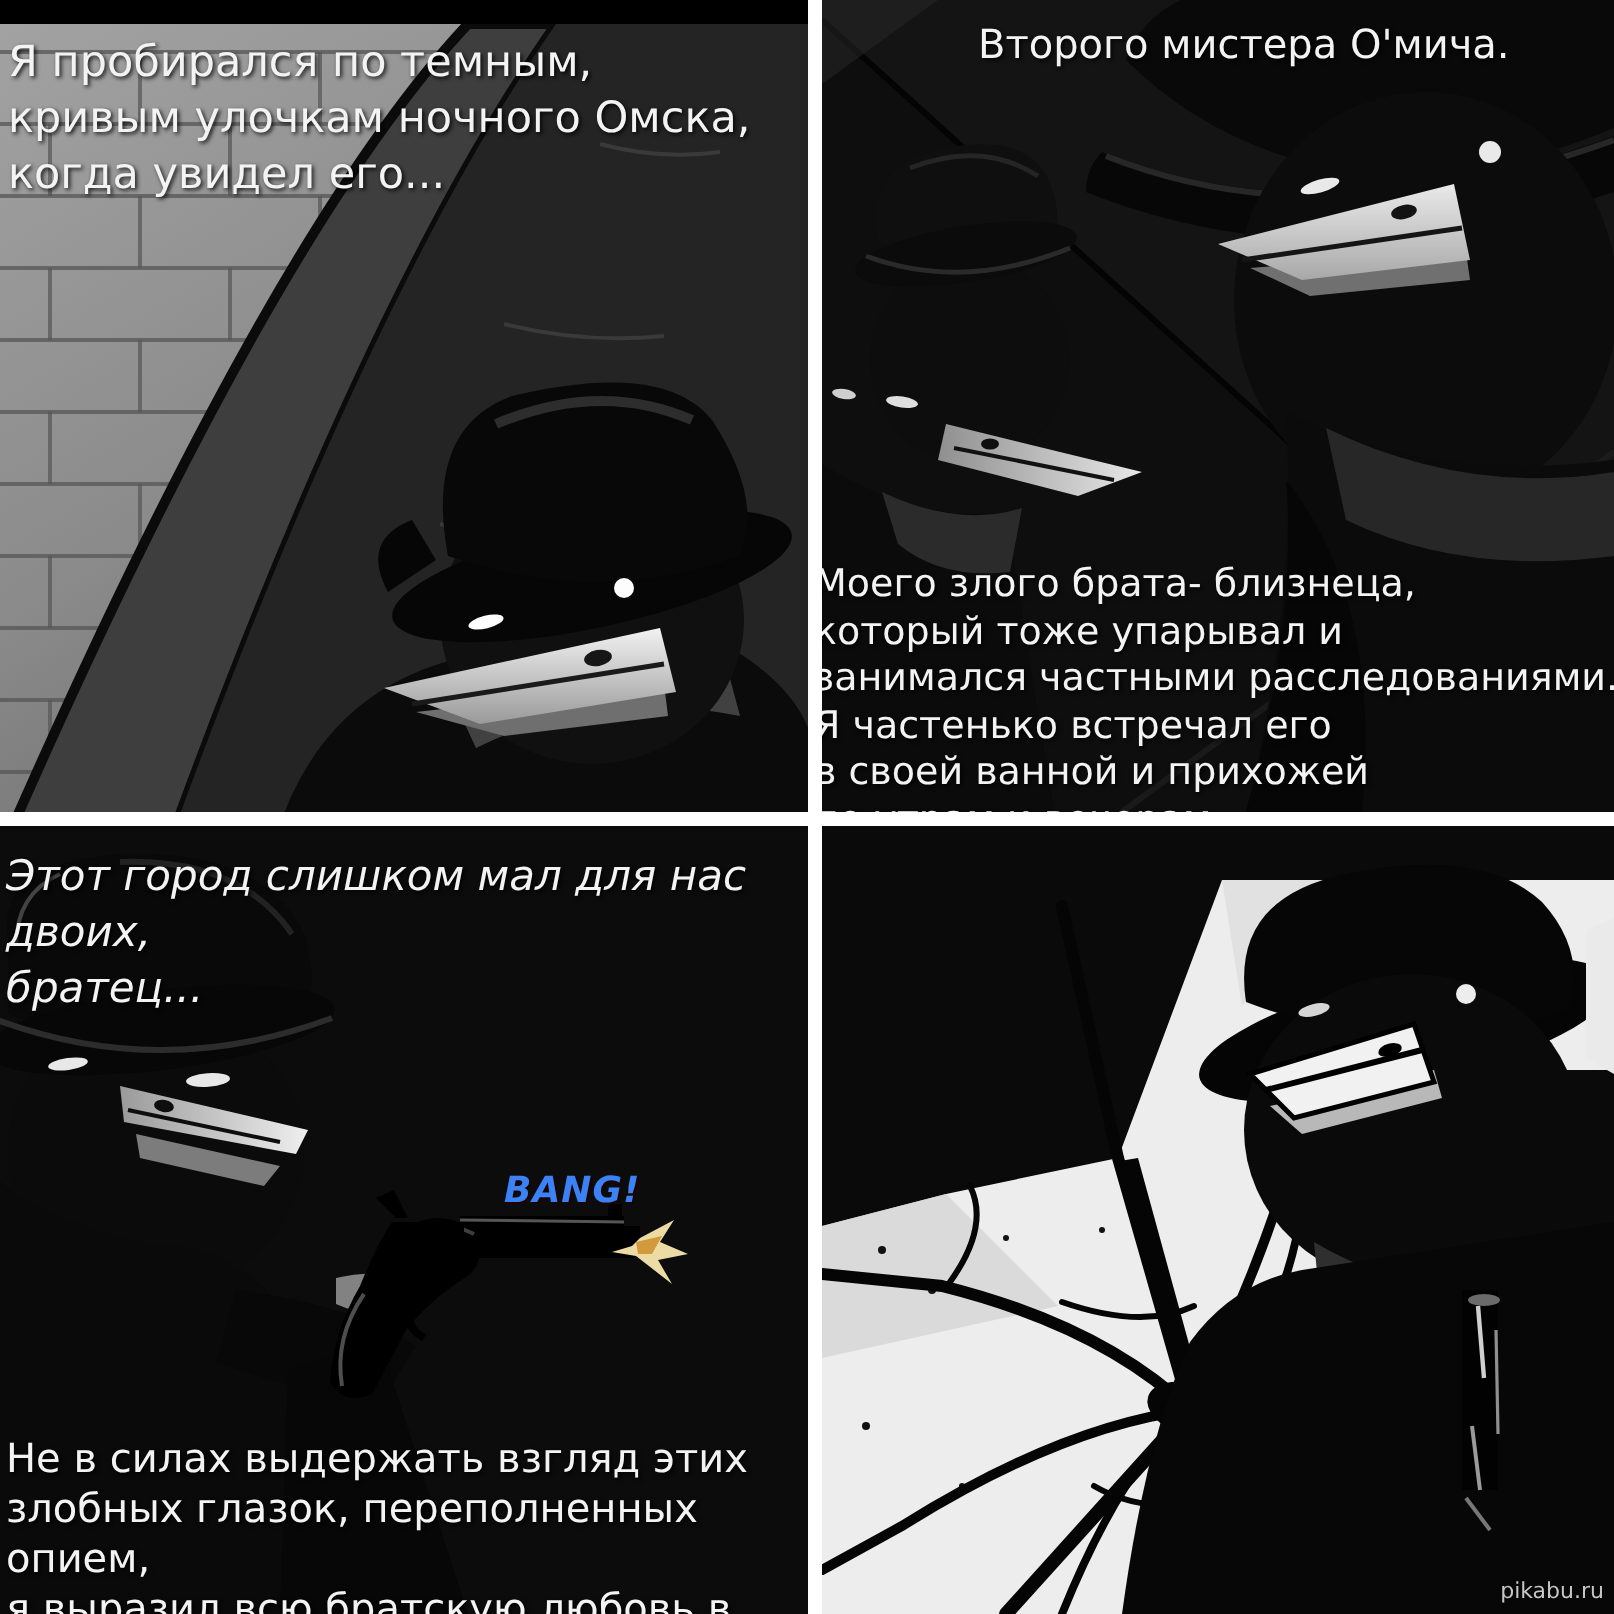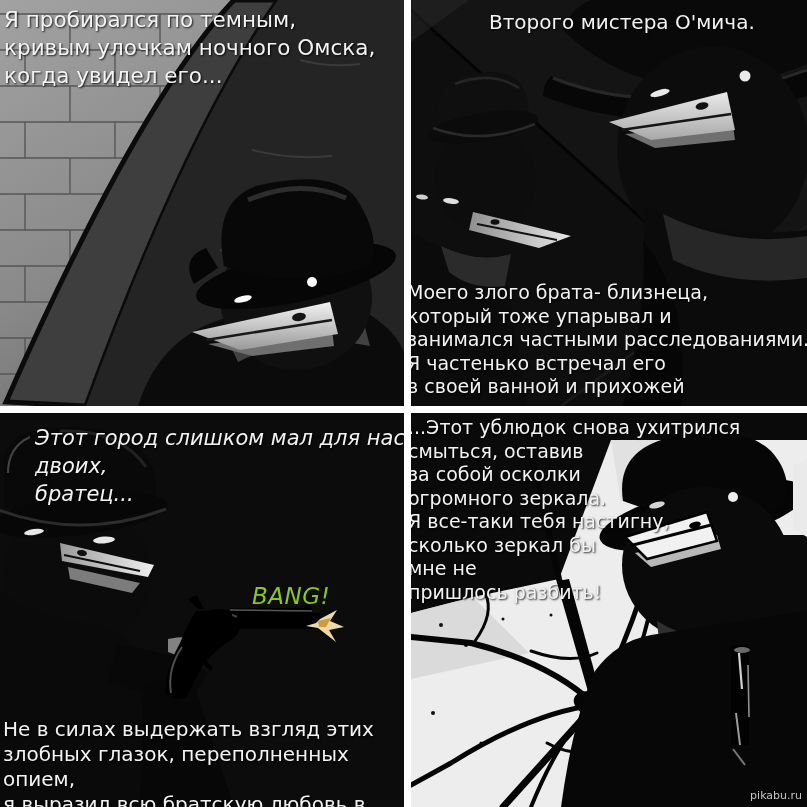--- a/index.html
+++ b/index.html
@@ -1,33 +1,33 @@
 <!DOCTYPE html>
 <html><head>
 <meta charset="utf-8">
 <style>
   html,body{margin:0;padding:0;background:#000;}
   .canvas{position:relative;width:807px;height:807px;background:#000;overflow:hidden;
           font-family:"DejaVu Sans","Liberation Sans",sans-serif;}
   .panel{position:absolute;overflow:hidden;background:#0c0c0c;}
-  #p1{left:0;top:0;width:404px;height:406px;}
+  #p1{left:0;top:12px;width:404px;height:406px;}
   #p2{left:411px;top:0;width:396px;height:406px;}
   #p3{left:0;top:413px;width:404px;height:394px;}
   #p4{left:411px;top:413px;width:396px;height:394px;}
   .divider-v{position:absolute;left:404px;top:0;width:7px;height:807px;background:#ffffff;z-index:6;}
   .divider-h{position:absolute;left:0;top:406px;width:807px;height:7px;background:#ffffff;z-index:6;}
   .art{position:absolute;left:0;top:0;z-index:1;display:block;}
   .txt{position:absolute;white-space:pre-line;color:#f3f3f3;z-index:3;
        text-shadow:1px 1px 2px rgba(0,0,0,.85);}
   .cap1{left:4px;top:6px;font-size:21.5px;line-height:28px;width:400px;}
   .title2{left:33px;top:9px;font-size:20px;line-height:26px;margin-left:45px;}
   .cap2{left:-4px;top:281px;font-size:19px;line-height:23.5px;width:404px;}
-  .speech3{left:3px;top:11px;font-size:21px;line-height:28px;font-style:italic;width:402px;margin-left:32px;}
-  .sfx3{left:252px;top:172px;font-size:23px;line-height:22px;font-weight:normal;font-style:italic;
-        color:#84cc16;letter-spacing:.5px;text-shadow:1px 1px 0 #1c0302;}
+  .speech3{left:3px;top:11px;font-size:21px;line-height:28px;font-style:italic;width:402px;}
+  .sfx3{left:252px;top:172px;font-size:18px;line-height:22px;font-weight:bold;font-style:italic;
+        color:#3b82f6;letter-spacing:.5px;text-shadow:1px 1px 0 #1c0302;}
   .cap3{left:3px;top:304px;font-size:20px;line-height:25px;width:402px;}
   .cap4{left:-3px;top:3px;font-size:19px;line-height:23.5px;width:400px;}
   .watermark{position:absolute;right:5px;bottom:5px;font-size:11px;color:#c6c6c6;z-index:5;
              text-shadow:none;margin-left:45px;}
 </style>
 </head>
 <body>
 
 <div class="canvas">
 
@@ -237,26 +237,18 @@
       </g>
       <g>
         <rect x="320" y="232" width="18" height="100" fill="#020202"></rect>
         <ellipse cx="331" cy="237" rx="8" ry="3" fill="#6a6a6a"></ellipse>
         <path d="M328 240 L331 276" stroke="#d0d0d0" stroke-width="2.2" fill="none"></path>
         <path d="M337 252 L338 304" stroke="#8f8f8f" stroke-width="1.6" fill="none"></path>
         <path d="M325 300 L329 332" stroke="#9a9a9a" stroke-width="2" fill="none"></path>
         <path d="M322 336 L334 352" stroke="#777777" stroke-width="2" fill="none"></path>
       </g>
     </svg>
-    <div class="txt cap4">...Этот ублюдок снова ухитрился
-смыться, оставив
-за собой осколки
-огромного зеркала.
-Я все-таки тебя настигну,
-сколько зеркал бы
-мне не
-пришлось разбить!</div>
     <div class="watermark">pikabu.ru</div>
   </div>
 
   <div class="divider-v"></div>
   <div class="divider-h"></div>
 </div>
 
 </body></html>

